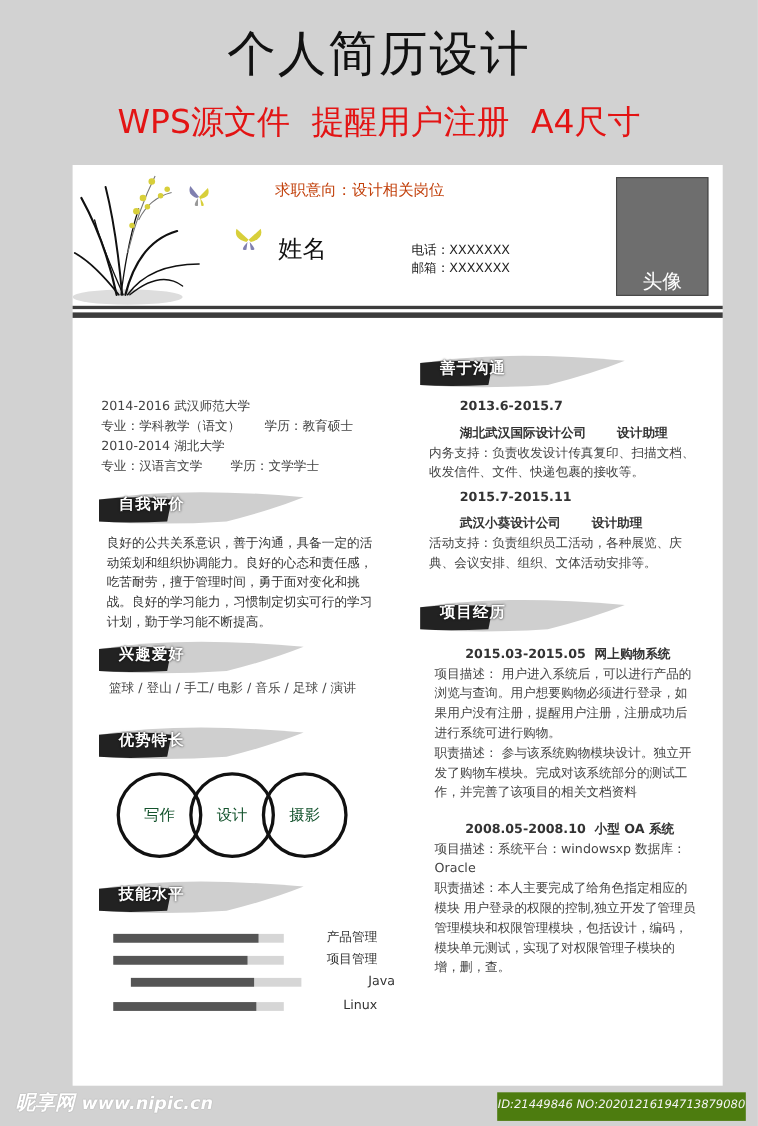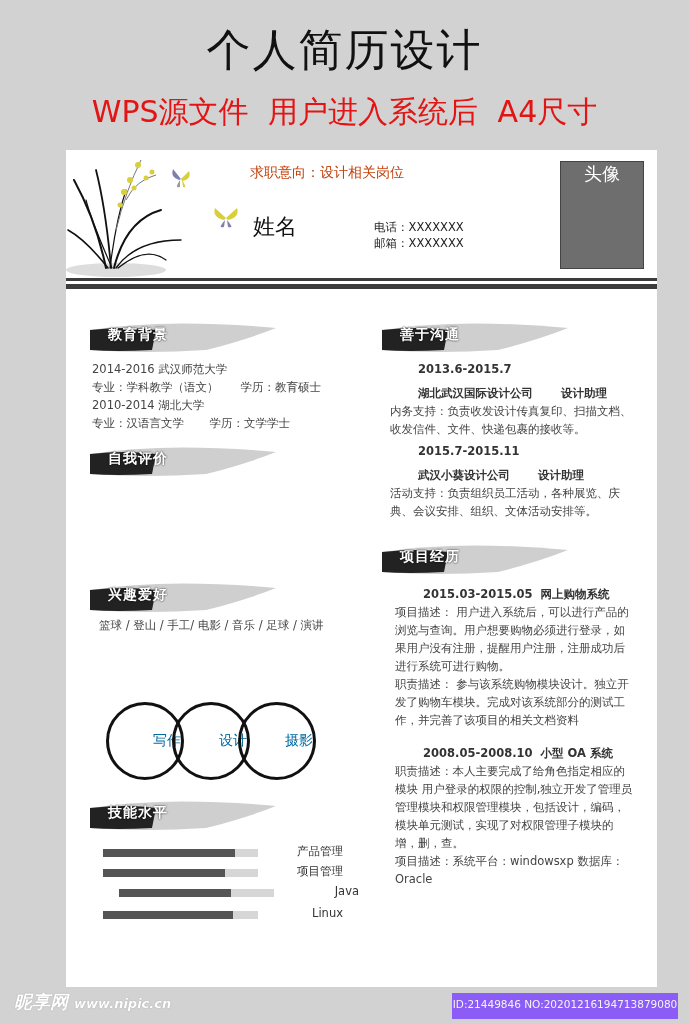--- a/index.html
+++ b/index.html
@@ -20,55 +20,55 @@
   }
   
   .orchid { position: absolute; left: 0; top: 0; width: 130px; height: 130px; }
   .butterfly { position: absolute; }
   .intent { position: absolute; left: 184px; top: 14px; font-size: 14px; color: #c2410c; }
   .name { position: absolute; left: 187px; top: 62px; font-size: 22px; color: #111; }
   .contact { position: absolute; left: 308px; top: 69px; font-size: 11.5px; color: #222; line-height: 16px; }
   .photo {
     position: absolute; left: 494px; top: 11px; width: 84px; height: 108px;
     background: #6e6e6e; border: 1px solid #444; color: #fff; font-size: 18px;
-    display: flex; align-items: flex-start; justify-content: center;
+    display: flex; align-items: flex-end; justify-content: center;
   }
   .rule1 { position: absolute; left: 0; top: 128px; width: 591px; height: 3px; background: #3c3c3c; }
   .rule2 { position: absolute; left: 0; top: 134px; width: 591px; height: 5px; background: #3c3c3c; }
   
   .sec-head { position: absolute; width: 190px; height: 34px; }
   .sec-head svg { position: absolute; left: 0; top: 0; }
   .sec-head span {
     position: absolute; left: 22px; top: 6px; font-size: 14px; font-weight: bold; color: #fff;
     letter-spacing: 1px; text-shadow: 0 0 2px #000;
   }
   .txt { position: absolute; font-size: 11.5px; color: #444; line-height: 18px; }
   .bold { font-weight: bold; color: #333; margin-left: 28px; }
   .circles { position: absolute; left: 40px; top: 552px; width: 206px; height: 78px; }
   .circle {
     position: absolute; top: 0; width: 78px; height: 78px; border-radius: 50%;
-    border: 3px solid #111; display: flex; align-items: center; justify-content: flex-end;
-    font-size: 14px; color: #0369a1;
+    border: 3px solid #111; display: flex; align-items: center; justify-content: center;
+    font-size: 14px; color: #14532d;
   }
   .skill-row { position: absolute; left: 37px; width: 240px; height: 12px; }
   .skill-track { position: absolute; left: 0; top: 2px; width: 155px; height: 8px; background: #d6d6d6; }
   .skill-fill { position: absolute; left: 0; top: 0; height: 8px; background: #555; }
   .skill-label { position: absolute; right: 0; top: -3px; font-size: 11.5px; color: #333; text-align: right; width: 80px; }
   .footer-logo { position: absolute; left: 14px; top: 990px; font-size: 18px; color: #fff; font-style: italic; font-weight: bold; text-shadow: 0 0 1px #888; }
-  .footer-logo .url { font-size: 13px; margin-left: 6px; margin-top: 22px; }
+  .footer-logo .url { font-size: 16px; margin-left: 6px; margin-top: 22px; }
   .footer-id {
-    position: absolute; left: 452px; top: 993px; width: 226px; height: 26px; background: #8b5cf6;
-    color: #f4f4f4; font-size: 10.5px; line-height: 22px; text-align: center;
+    position: absolute; left: 452px; top: 993px; width: 226px; height: 26px; background: #4d7c0f;
+    color: #f4f4f4; font-size: 10.5px; line-height: 22px; text-align: center; font-style: italic;
   }
 </style>
 </head>
 <body>
 
 <div class="banner-title">个人简历设计</div>
-<div class="banner-sub">WPS源文件  用户进入系统后  A4尺寸</div>
+<div class="banner-sub">WPS源文件  提醒用户注册  A4尺寸</div>
 
 <div class="page">
 
   <svg class="orchid" viewBox="0 0 130 130">
     <ellipse cx="50" cy="120" rx="50" ry="7" fill="#ddd"></ellipse>
     <g stroke="#111" fill="none" stroke-linecap="round">
       <path d="M40 118 Q30 70 8 30" stroke-width="2"></path>
       <path d="M45 118 Q40 60 30 20" stroke-width="1.8"></path>
       <path d="M48 118 Q60 70 95 60" stroke-width="2"></path>
       <path d="M42 118 Q20 90 2 80" stroke-width="1.6"></path>
@@ -110,51 +110,52 @@
   <div class="contact">
     <div>电话：XXXXXXX</div>
     <div>邮箱：XXXXXXX</div>
   </div>
   <div class="photo">
       <span>头像</span>
     </div>
   <div class="rule1"></div>
   <div class="rule2"></div>
 
-  <div class="sec-head" style="left:20px;top:170px;">
-    <svg width="200" height="36">
-        <path d="M4 10 Q80 -2 190 8 Q160 20 120 30 Q60 34 4 30 Z" fill="#cfcfcf"></path>
-        <path d="M4 10 Q40 6 70 10 L66 30 Q30 32 4 30 Z" fill="#222"></path>
-      </svg>
-    <span>教育背景</span>
-  </div>
   <div class="txt" style="left:26px;top:210px;width:260px;">
     <div>2014-2016  武汉师范大学</div>
     <div style="white-space:pre">专业：学科教学（语文）      学历：教育硕士</div>
     <div>2010-2014  湖北大学</div>
     <div style="white-space:pre">专业：汉语言文学       学历：文学学士</div>
   </div>
 
   <div class="sec-head" style="left:20px;top:294px;">
     <svg width="200" height="36">
         <path d="M4 10 Q80 -2 190 8 Q160 20 120 30 Q60 34 4 30 Z" fill="#cfcfcf"></path>
         <path d="M4 10 Q40 6 70 10 L66 30 Q30 32 4 30 Z" fill="#222"></path>
       </svg>
     <span>自我评价</span>
   </div>
+  <div class="txt" style="left:31px;top:334px;width:248px;color:#333;">良好的公共关系意识，善于沟通，具备一定的活动策划和组织协调能力。良好的心态和责任感，吃苦耐劳，擅于管理时间，勇于面对变化和挑战。良好的学习能力，习惯制定切实可行的学习计划，勤于学习能不断提高。</div>
 
   <div class="sec-head" style="left:20px;top:430px;">
     <svg width="200" height="36">
         <path d="M4 10 Q80 -2 190 8 Q160 20 120 30 Q60 34 4 30 Z" fill="#cfcfcf"></path>
         <path d="M4 10 Q40 6 70 10 L66 30 Q30 32 4 30 Z" fill="#222"></path>
       </svg>
     <span>兴趣爱好</span>
   </div>
   <div class="txt" style="left:33px;top:466px;width:250px;">篮球 / 登山 / 手工/ 电影 / 音乐 / 足球 / 演讲</div>
 
+  <div class="sec-head" style="left:20px;top:508px;">
+    <svg width="200" height="36">
+        <path d="M4 10 Q80 -2 190 8 Q160 20 120 30 Q60 34 4 30 Z" fill="#cfcfcf"></path>
+        <path d="M4 10 Q40 6 70 10 L66 30 Q30 32 4 30 Z" fill="#222"></path>
+      </svg>
+    <span>优势特长</span>
+  </div>
   <div class="circles">
     <div class="circle" style="left:0;">
         <span>写作</span>
       </div>
     <div class="circle" style="left:66px;">
         <span>设计</span>
       </div>
     <div class="circle" style="left:132px;">
         <span>摄影</span>
       </div>
@@ -217,19 +218,19 @@
       </svg>
     <span>项目经历</span>
   </div>
   <div class="txt" style="left:329px;top:435px;width:240px;">
     <div class="bold" style="white-space:pre">2015.03-2015.05  网上购物系统</div>
     <div>项目描述： 用户进入系统后，可以进行产品的浏览与查询。用户想要购物必须进行登录，如果用户没有注册，提醒用户注册，注册成功后进行系统可进行购物。</div>
     <div>职责描述： 参与该系统购物模块设计。独立开发了购物车模块。完成对该系统部分的测试工作，并完善了该项目的相关文档资料</div>
   </div>
   <div class="txt" style="left:329px;top:594px;width:240px;">
     <div class="bold" style="white-space:pre">2008.05-2008.10  小型 OA 系统</div>
+    <div>项目描述：系统平台：windowsxp  数据库：Oracle</div>
     <div>职责描述：本人主要完成了给角色指定相应的模块  用户登录的权限的控制,独立开发了管理员管理模块和权限管理模块，包括设计，编码，模块单元测试，实现了对权限管理子模块的增，删，查。</div>
-    <div>项目描述：系统平台：windowsxp  数据库：Oracle</div>
   </div>
 </div>
 
 <div class="footer-logo"><span>昵享网</span><span class="url">www.nipic.cn</span></div>
 <div class="footer-id">ID:21449846 NO:20201216194713879080</div>
 
 </body></html>

